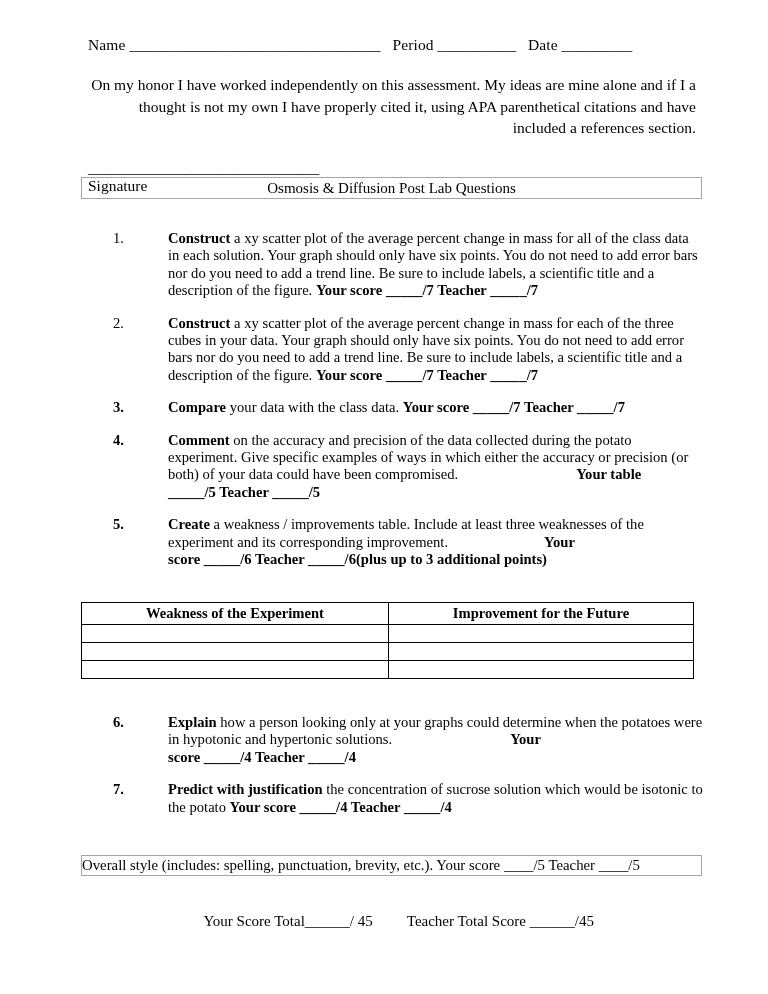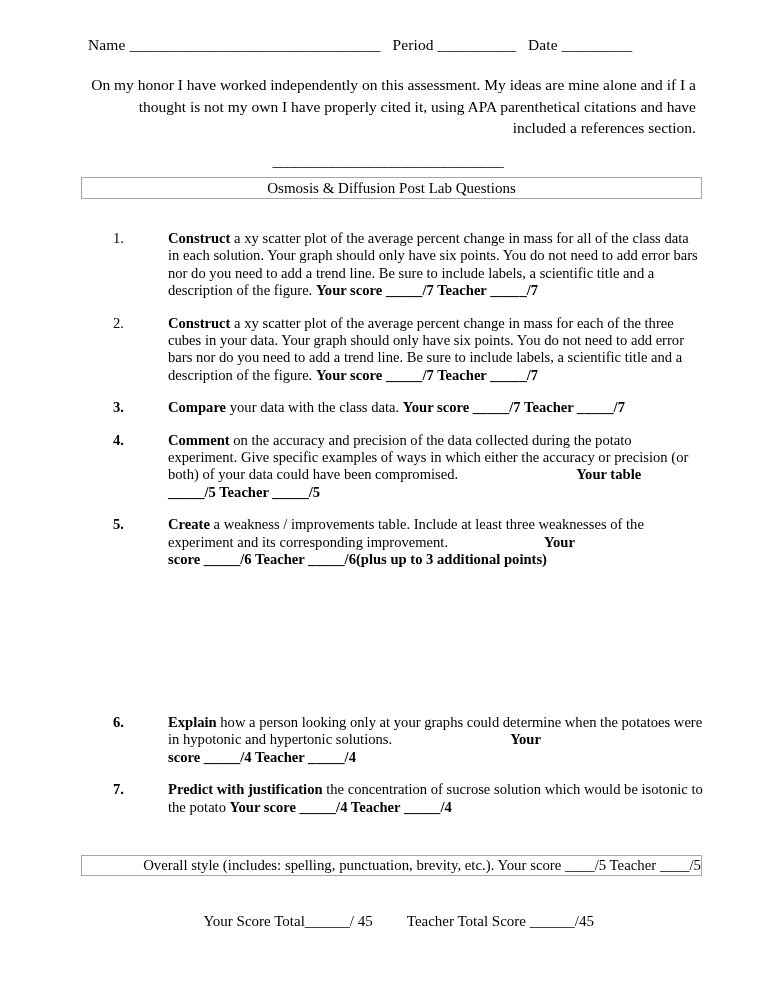--- a/index.html
+++ b/index.html
@@ -37,22 +37,21 @@
     white-space: pre;
   }
   .honor-stmt {
     margin-top: 19px;
     font-size: 15.5px;
     line-height: 21.5px;
     width: 608px;
     text-align: right;
   }
   .sig-wrap {
-    margin-top: 13px;
-    text-align: center;
+    margin-top: 20px;
     width: 600px;
   }
   .sig-rule {
     font-size: 15.5px;
     line-height: 17px;
     letter-spacing: -0.3px;
   }
   .sig-label {
     font-size: 15.5px;
     line-height: 19px;
@@ -140,22 +139,20 @@
   .style-box {
     position: absolute;
     left: 81px;
     top: 855px;
     width: 621px;
     height: 21px;
     box-sizing: border-box;
     border: 1px solid #a6a6a6;
     display: flex;
     align-items: center;
-    padding-left: 7px;
-    justify-content: flex-end;
   }
   .style-box-text {
     font-size: 14.8px;
     line-height: 17px;
     white-space: nowrap;
   }
 
   
   .totals {
     position: absolute;
@@ -172,20 +169,21 @@
 </head>
 <body>
 
 <div class="page">
 
   <div class="header-area">
     <div class="name-line">Name ________________________________   Period __________   Date _________</div>
     <div class="honor-stmt">On my honor I have worked independently on this assessment.  My ideas are mine alone and if I a thought is not my own I have properly cited it, using APA parenthetical citations and have included a references section.</div>
     <div class="sig-wrap">
       <div class="sig-rule">_______________________________</div>
+      <div class="sig-label">Signature</div>
     </div>
   </div>
 
   <div class="title-box">
     <span class="title-box-text">Osmosis &amp; Diffusion Post Lab Questions</span>
   </div>
 
   <div class="qlist">
 
     <div class="q">
@@ -208,20 +206,42 @@
       <span class="q-body"><b>Comment</b><span> on the accuracy and precision of the data collected during the potato experiment. Give specific examples of ways in which either the accuracy or precision (or both) of your data could have been compromised.</span><span class="tabgap"></span><b>Your table</b><br><b>_____/5  Teacher _____/5</b></span>
     </div>
 
     <div class="q">
       <span class="q-num">5.</span>
       <span class="q-body"><b>Create</b><span> a weakness / improvements table.  Include at least three weaknesses of the experiment and its corresponding improvement.</span><span class="tabgap-sm"></span><b>Your</b><br><b>score _____/6 Teacher _____/6(plus up to 3 additional points)</b></span>
     </div>
 
   </div>
 
+  <table class="wtable">
+    <thead>
+      <tr>
+        <th class="col-a">Weakness of the Experiment</th>
+        <th class="col-b">Improvement for the Future</th>
+      </tr>
+    </thead>
+    <tbody>
+      <tr>
+        <td></td>
+        <td></td>
+      </tr>
+      <tr>
+        <td></td>
+        <td></td>
+      </tr>
+      <tr>
+        <td></td>
+        <td></td>
+      </tr>
+    </tbody>
+  </table>
 
   <div class="qlist2">
 
     <div class="q">
       <span class="q-num">6.</span>
       <span class="q-body"><b>Explain</b><span> how a person looking only at your graphs could determine when the potatoes were in hypotonic and hypertonic solutions.</span><span class="tabgap"></span><b>Your</b><br><b>score _____/4 Teacher _____/4</b></span>
     </div>
 
     <div class="q">
       <span class="q-num">7.</span>

